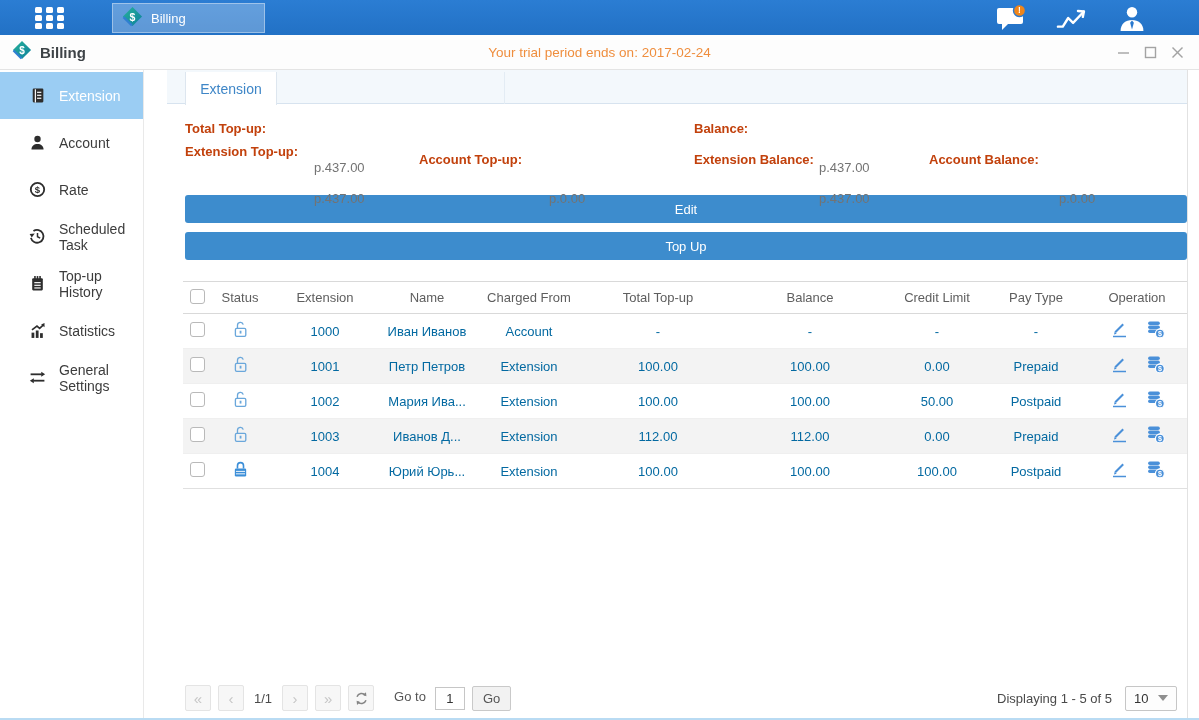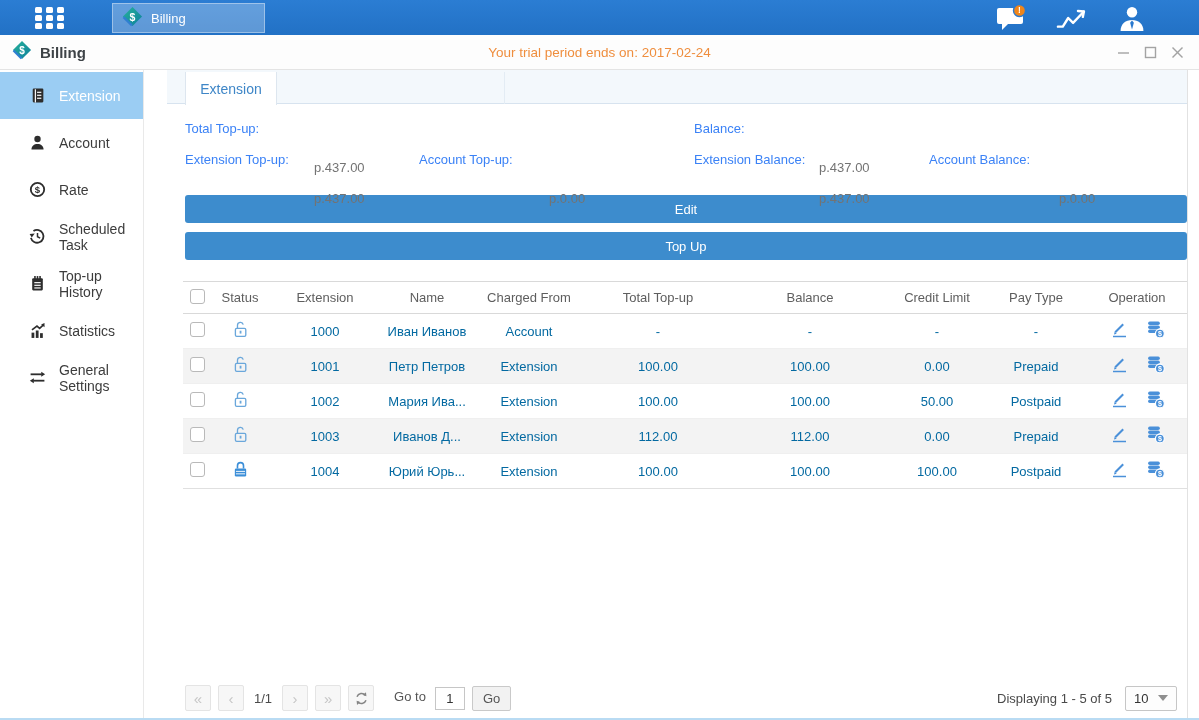--- a/index.html
+++ b/index.html
@@ -45,21 +45,21 @@
   
   .tabstrip { position:relative; height:34px; background:#f3f8fc; border-bottom:1px solid #d7e3ef; }
   .tab-active { position:absolute; left:18px; top:2px; height:33px; width:92px; background:#fff;
                 border-left:1px solid #dde6ef; border-right:1px solid #dde6ef;
                 color:#3e86c7; font-size:14px; display:flex; align-items:center;
                 justify-content:center; cursor:pointer; }
   .tab-ghost { position:absolute; left:337px; top:2px; height:32px; border-right:1px solid #e3ecf4; }
 
   
   .summary { position:relative; height:81px; font-size:13px; }
-  .sum-label { position:absolute; font-weight:normal; color:#3b82f6; white-space:nowrap; }
+  .sum-label { position:absolute; font-weight:bold; color:#c2410c; white-space:nowrap; }
   .sum-value { position:absolute; color:#737373; white-space:nowrap;margin-top:39px; }
 
   
   .actions { margin:10px 0 0 18px; display:flex; gap:9px;flex-direction:column; }
   .actions button { background:#3d8ccd; color:#fff; border:none; border-radius:3px;
                     font-size:13px; font-family:inherit; height:28px; padding:0 13px; cursor:pointer; }
 
   
   table { margin:21px 0 0 16px; width:1004px; border-collapse:collapse; table-layout:fixed;
           font-size:13px; }
@@ -271,21 +271,21 @@
       <div class="tabstrip">
         <div class="tab-active">Extension</div>
         <div class="tab-ghost"></div>
       </div>
 
       <div class="summary" id="summary">
           <span class="sum-label" style="left: 18px; top: 17px;">Total Top-up:</span>
           <span class="sum-value" style="left: 147px; top: 17px;">p.437.00</span>
           <span class="sum-label" style="left: 527px; top: 17px;">Balance:</span>
           <span class="sum-value" style="left: 652px; top: 17px;">p.437.00</span>
-          <span class="sum-label" style="left: 18px; top: 48px;">Extension Top-up:</span>
+          <span class="sum-label" style="left: 18px; top: 40px;">Extension Top-up:</span>
           <span class="sum-value" style="left: 147px; top: 48px;">p.437.00</span>
           <span class="sum-label" style="left: 252px; top: 48px;">Account Top-up:</span>
           <span class="sum-value" style="left: 382px; top: 48px;">p.0.00</span>
           <span class="sum-label" style="left: 527px; top: 48px;">Extension Balance:</span>
           <span class="sum-value" style="left: 652px; top: 48px;">p.437.00</span>
           <span class="sum-label" style="left: 762px; top: 48px;">Account Balance:</span>
           <span class="sum-value" style="left: 892px; top: 48px;">p.0.00</span>
         </div>
 
       <div class="actions">

